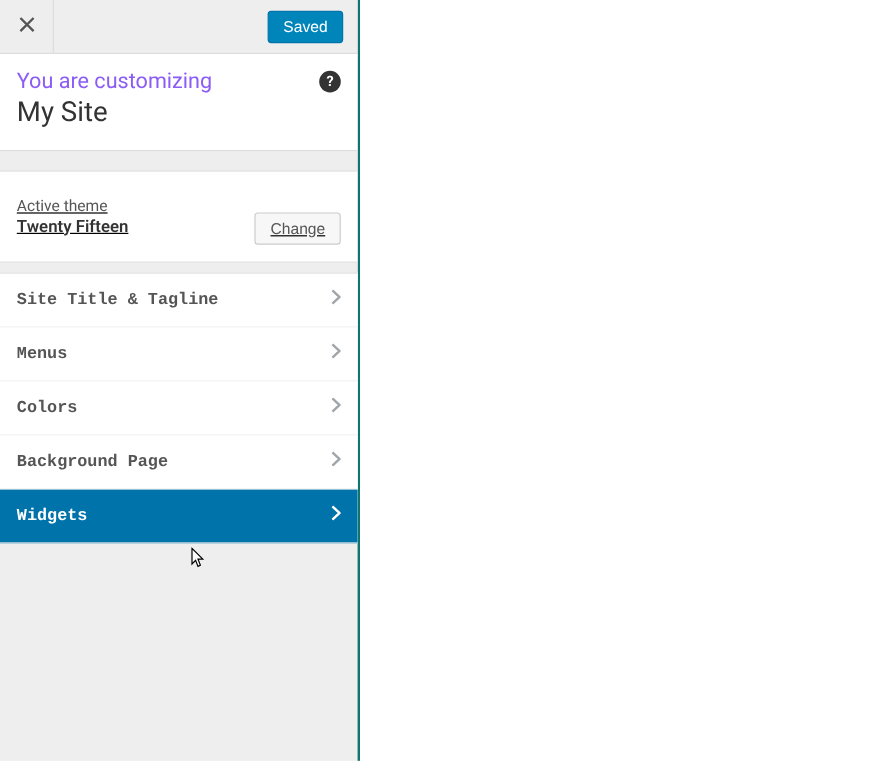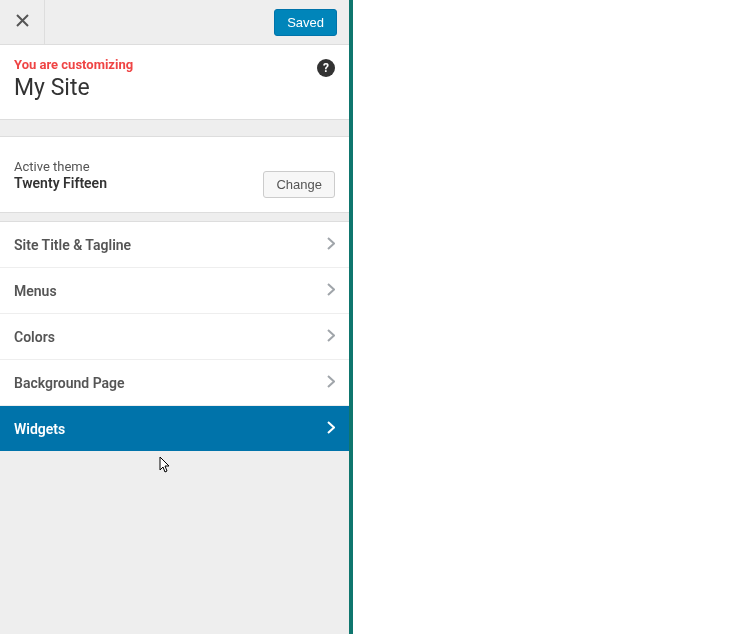--- a/index.html
+++ b/index.html
@@ -4,24 +4,24 @@
   <style>
     * { margin: 0; padding: 0; box-sizing: border-box; }
     body {
       font-family: -apple-system, BlinkMacSystemFont, "Segoe UI", Roboto, Oxygen-Sans, Ubuntu, Cantarell, "Helvetica Neue", sans-serif;
       background: #fff;
       width: 744px;
       height: 634px;
       overflow: hidden;
     }
     .customizer-sidebar {
-      width: 353px;
+      width: 300px;
       height: 634px;
       background: #eee;
-      border-right: 4px solid #0f766e;
+      border-right: 2px solid #0f766e;
       position: relative;
     }
     .top-bar {
       height: 45px;
       display: flex;
       align-items: center;
       justify-content: space-between;
       border-bottom: 1px solid #ddd;
       background: #eee;
     }
@@ -47,24 +47,23 @@
       text-shadow: none;
       cursor: default;
     }
     .info-section {
       background: #fff;
       padding: 12px 14px 18px 14px;
       border-bottom: 1px solid #ddd;
       position: relative;
     }
     .customizing-label {
-      font-size: 13px;
-      color: #ef4444;
+      font-size: 18px;
+      color: #8b5cf6;
       margin-bottom: 2px;
-      font-weight: bold;
     }
     .site-title {
       font-size: 23px;
       color: #333;
       font-weight: 400;
     }
     .help-icon {
       position: absolute;
       right: 14px;
       top: 14px;
@@ -89,20 +88,21 @@
       background: #eee;
     }
     .theme-section {
       background: #fff;
       padding: 14px;
       border-top: 1px solid #ddd;
       border-bottom: 1px solid #ddd;
       display: flex;
       align-items: center;
       justify-content: space-between;
+      text-decoration: underline;
     }
     .theme-text {
       display: flex;
       flex-direction: column;
     }
     .active-theme-label {
       font-size: 13px;
       color: #555;
       margin-bottom: 1px;
     }
@@ -116,20 +116,21 @@
       border: 1px solid #ccc;
       color: #555;
       padding: 5px 12px;
       border-radius: 3px;
       font-size: 13px;
       cursor: pointer;
       margin-top: 20px;
     }
     .sections-list {
       background: #fff;
+      font-family: Liberation Mono, monospace;
     }
     .section-item {
       display: flex;
       align-items: center;
       justify-content: space-between;
       padding: 13px 14px;
       border-bottom: 1px solid #eee;
       cursor: pointer;
       font-size: 14px;
       font-weight: 600;

